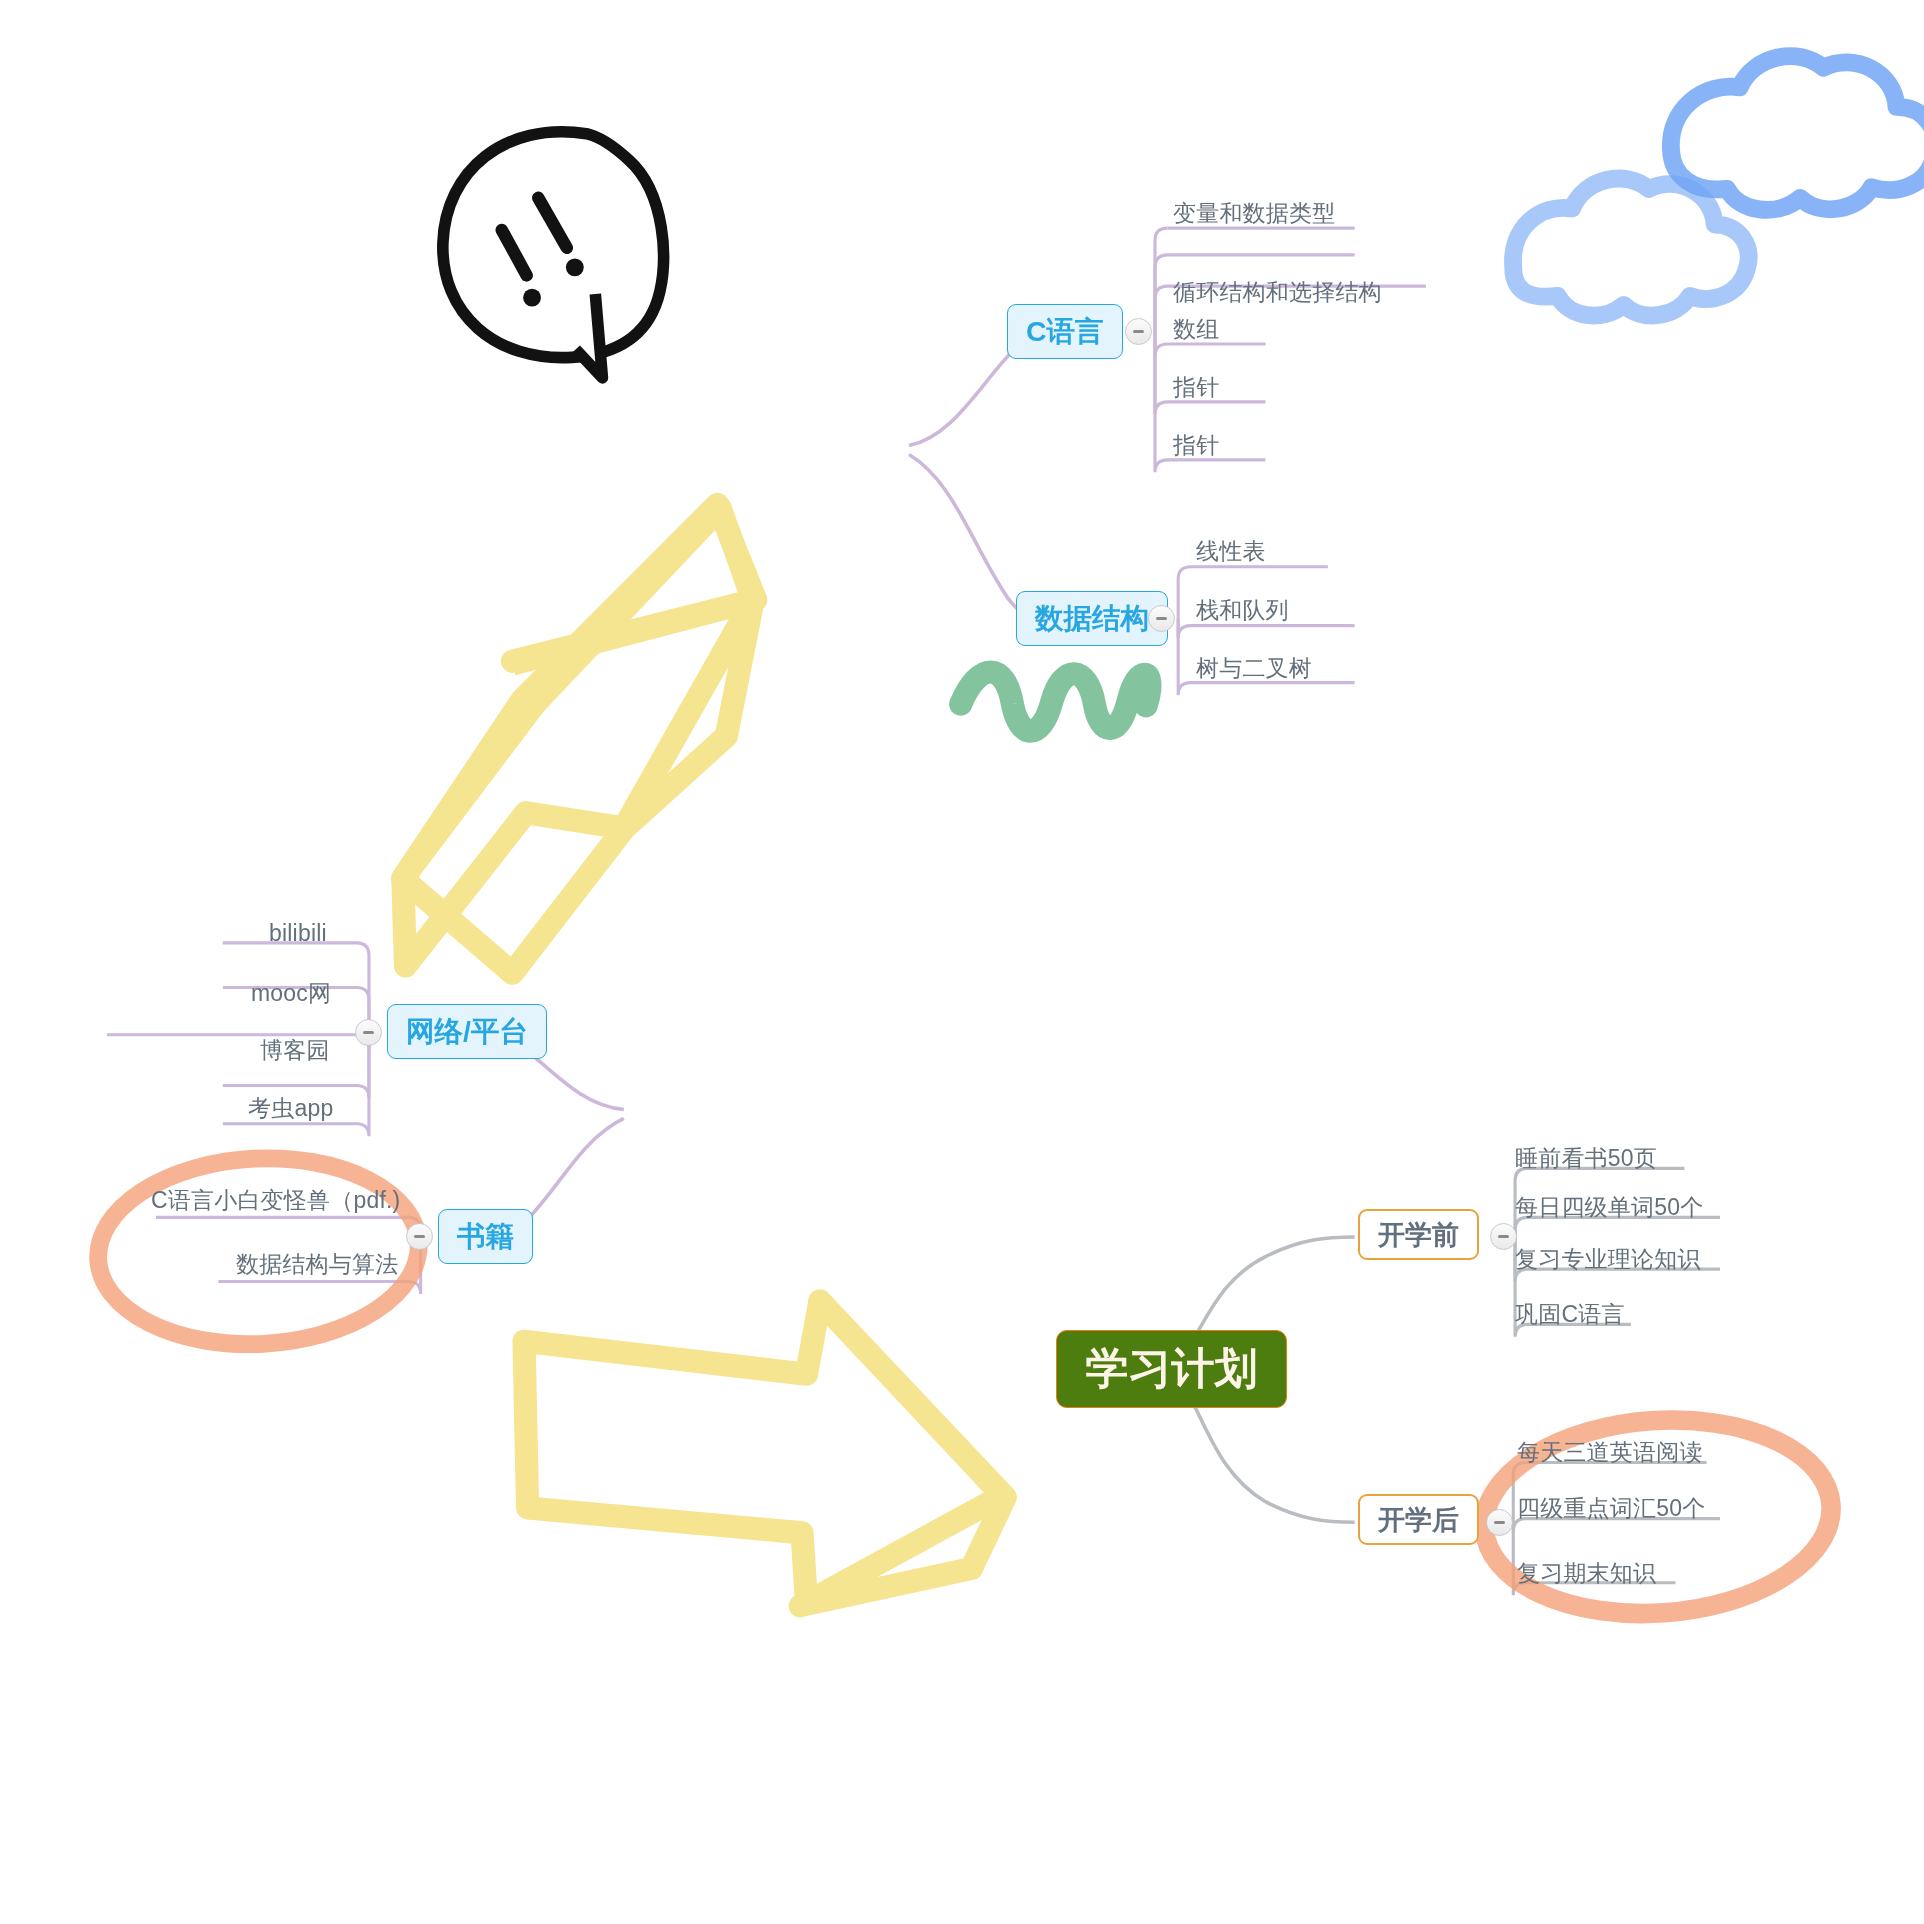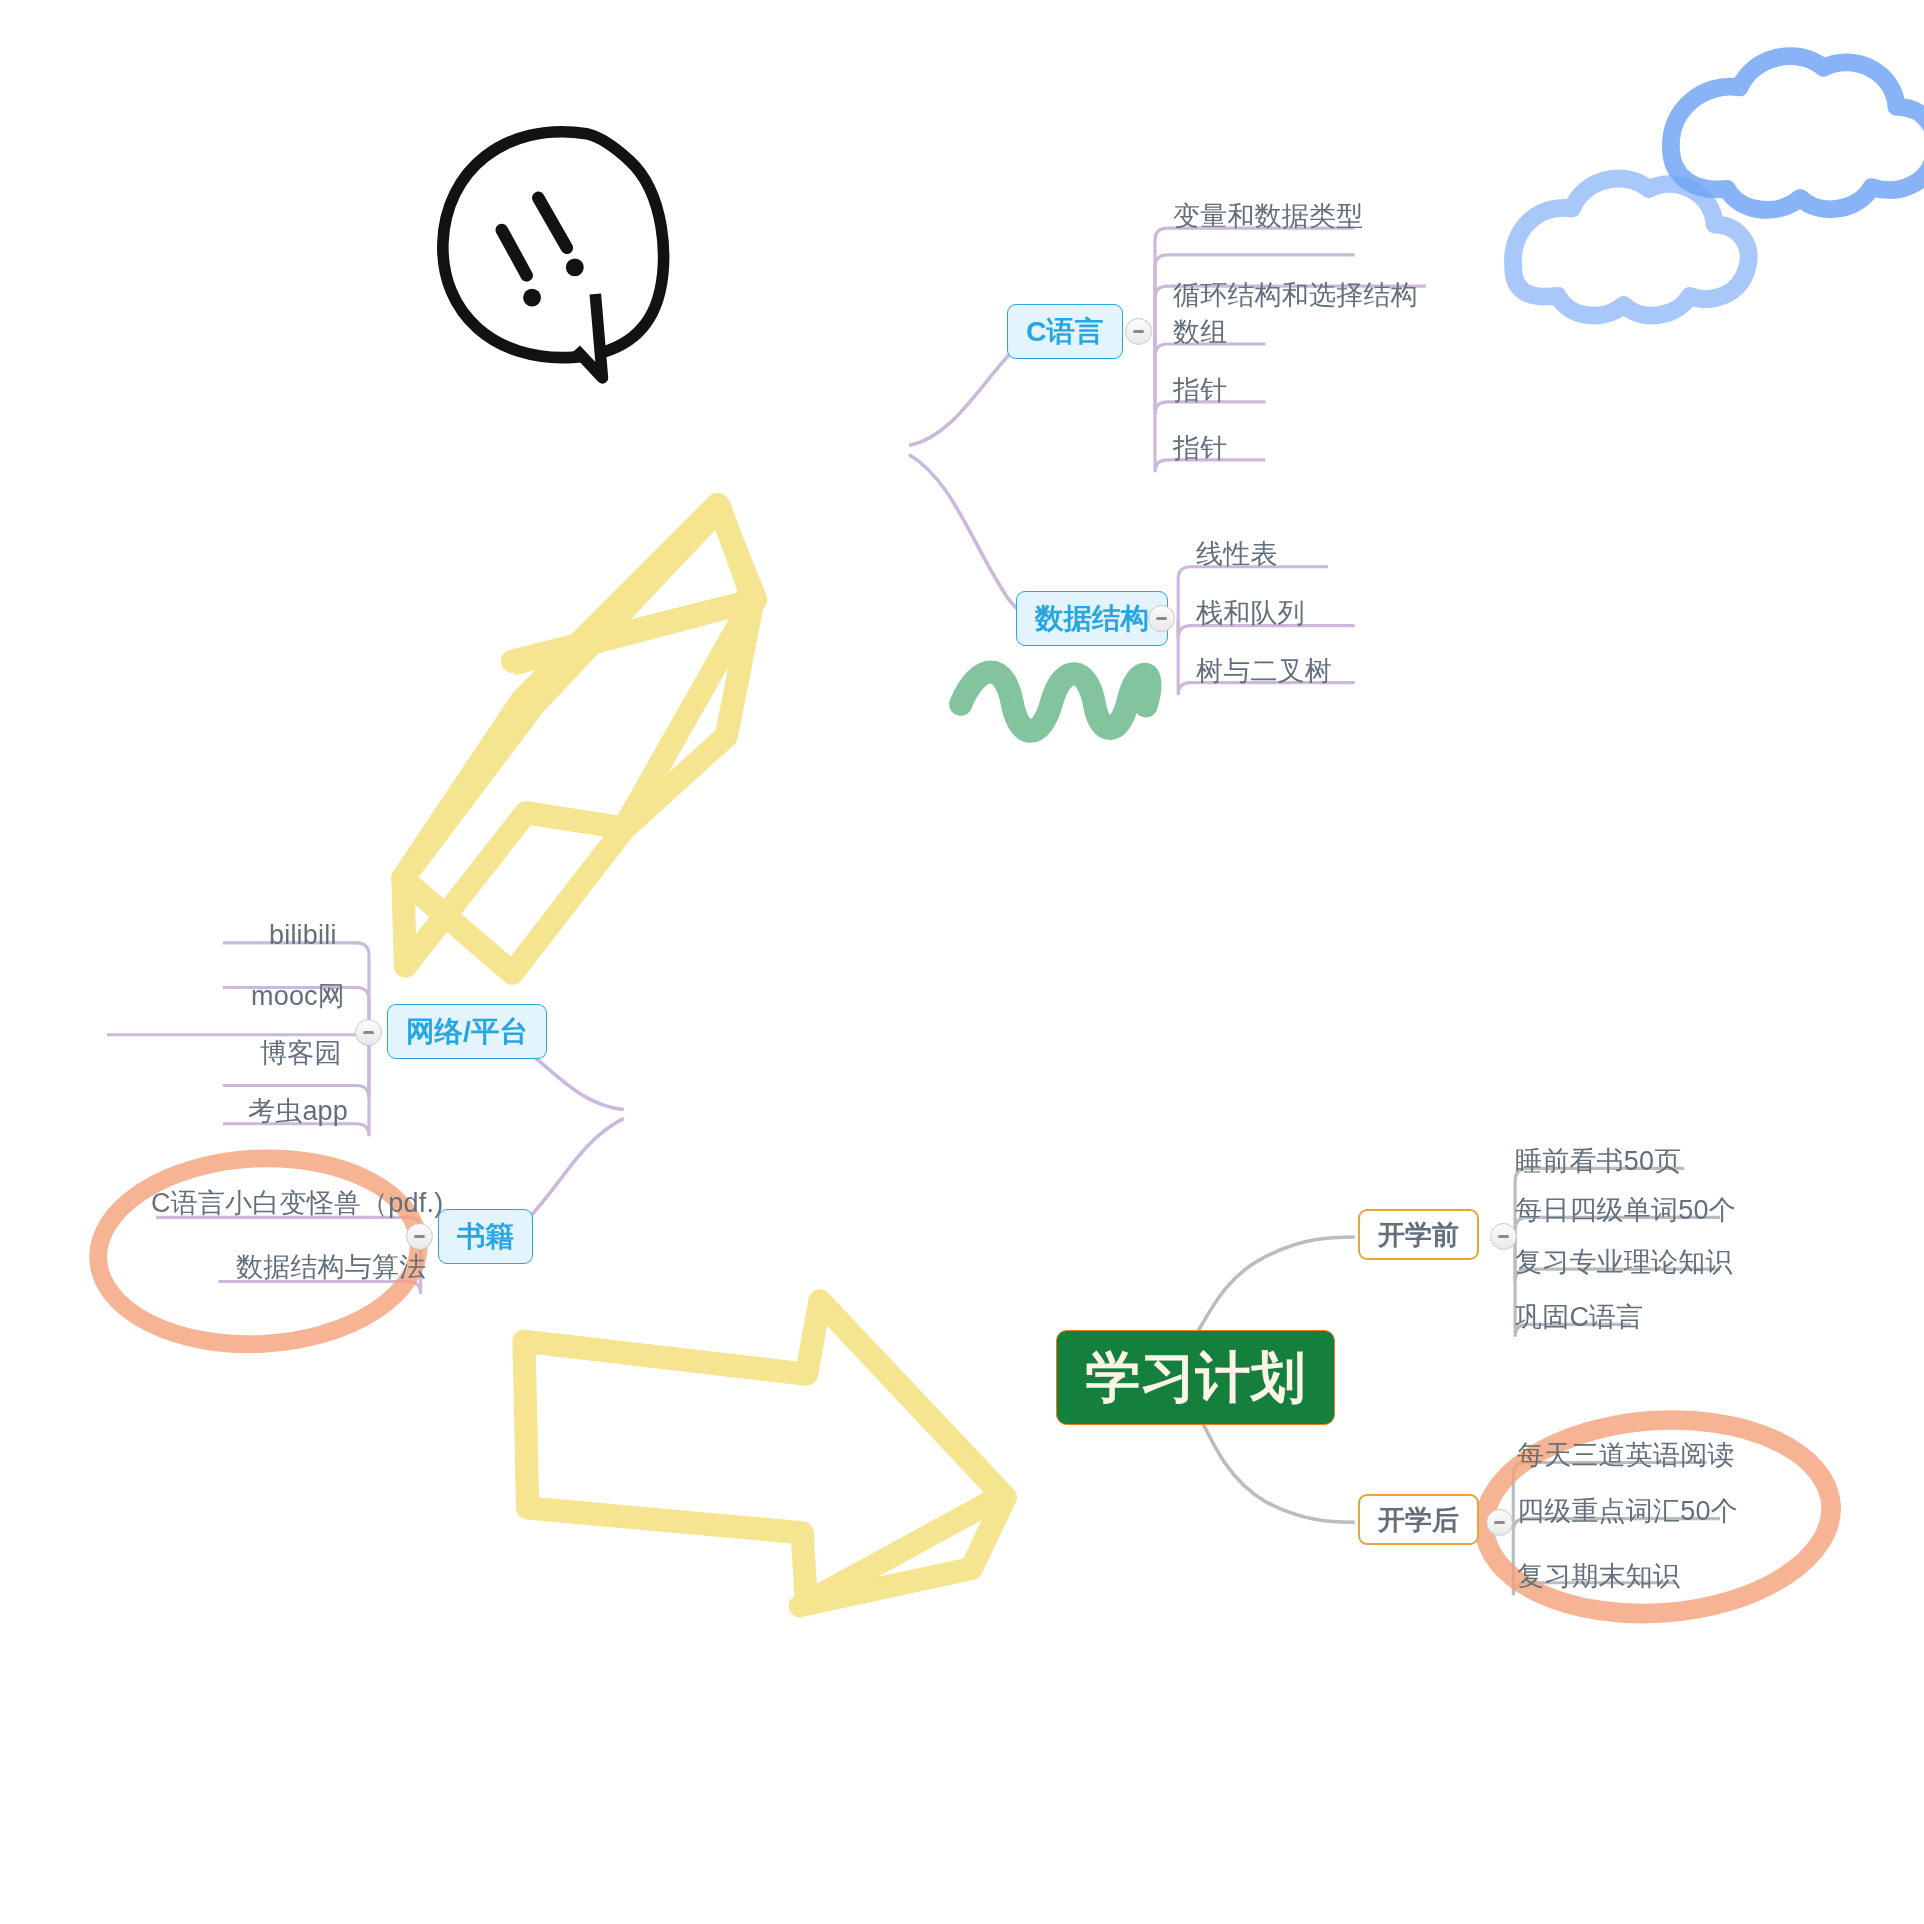--- a/index.html
+++ b/index.html
@@ -35,27 +35,27 @@
   .root-green {
     background: #eef9e7;
     border: 2.7px solid #5cbb3c;
     border-radius: 12.5px;
     color: #4aa82e;
     font-size: 41px;
     padding: 0 27px;
     height: 82px;
   }
   .root-orange {
-    background: #15803d;
+    background: #4d7c0f;
     border: 1.8px solid #ef7b10;
     border-radius: 10.7px;
     color: #fdf4e8;
-    font-size: 55px;
+    font-size: 43px;
     padding: 0 28.5px;
-    height: 95px;
+    height: 78px;
   }
   .branch-blue {
     background: #e3f4fd;
     border: 1.8px solid #27a6e2;
     border-radius: 9px;
     color: #27a6e2;
     font-size: 28.5px;
     padding: 0 18px;
     height: 55px;
   }
@@ -65,21 +65,21 @@
     border-radius: 9px;
     color: #62707d;
     font-size: 27px;
     padding: 0 18px;
     height: 51px;
   }
   
   .leaf {
     position: absolute;
     color: #636f7b;
-    font-size: 27px;
+    font-size: 23px;
     white-space: nowrap;
     letter-spacing: 0.2px;
   }
   
   .toggle {
     position: absolute;
     width: 27px;
     height: 27px;
     border-radius: 50%;
     background: linear-gradient(#fcfcfc, #e9e9e9);

